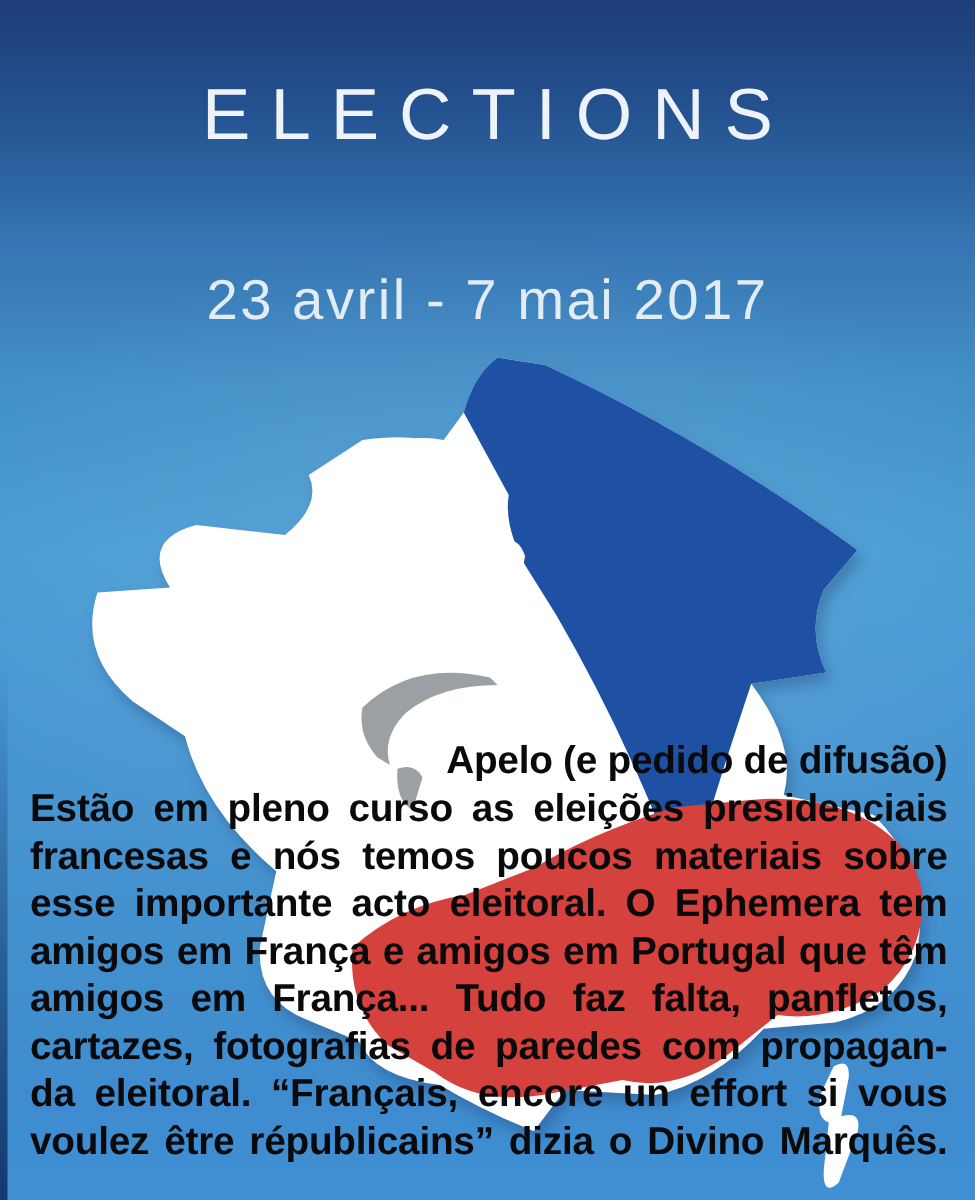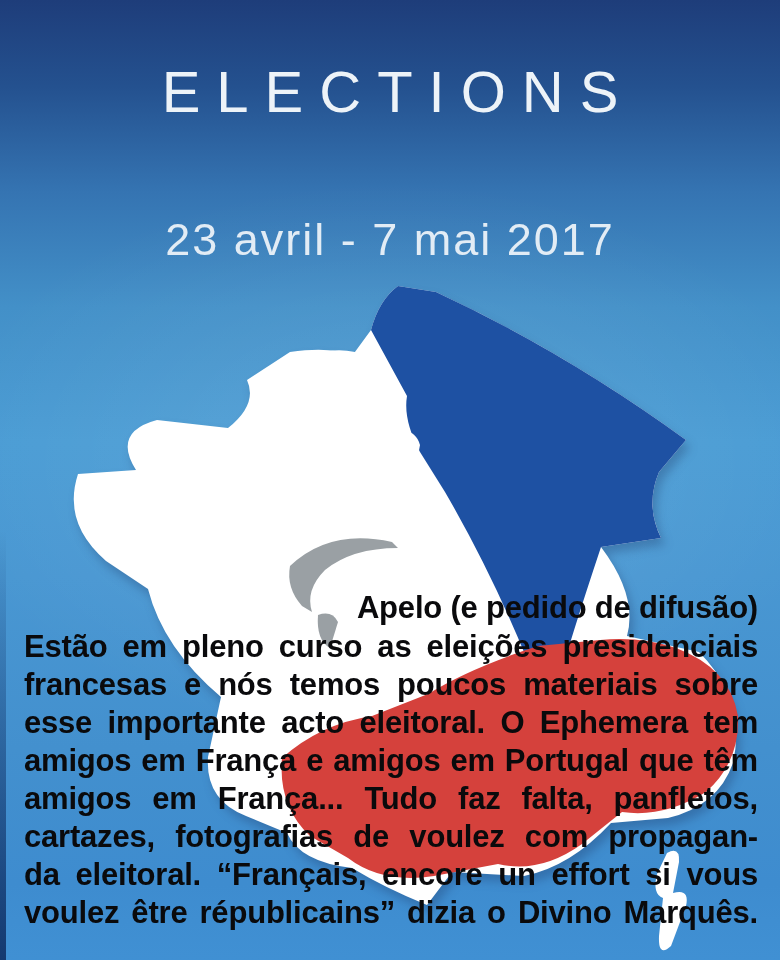--- a/index.html
+++ b/index.html
@@ -78,19 +78,19 @@
              Q 658 958 659 936 L 663 898 Q 652 894 657 874 Z" fill="#ffffff"></path>
   </svg>
 
   <div class="appeal">
     <div class="appeal-heading">Apelo (e pedido de difusão)</div>
     <div class="body-line">Estão em pleno curso as eleições presidenciais</div>
     <div class="body-line">francesas e nós temos poucos materiais sobre</div>
     <div class="body-line">esse importante acto eleitoral. O Ephemera tem</div>
     <div class="body-line">amigos em França e amigos em Portugal que têm</div>
     <div class="body-line">amigos em França... Tudo faz falta, panfletos,</div>
-    <div class="body-line">cartazes, fotografias de voulez com propagan-</div>
+    <div class="body-line">cartazes, fotografias de paredes com propagan-</div>
     <div class="body-line">da eleitoral. “Français, encore un effort si vous</div>
     <div class="body-line">voulez être républicains” dizia o Divino Marquês.</div>
   </div>
 
   <div class="edge-left"></div>
 </div>
 
 </body></html>

